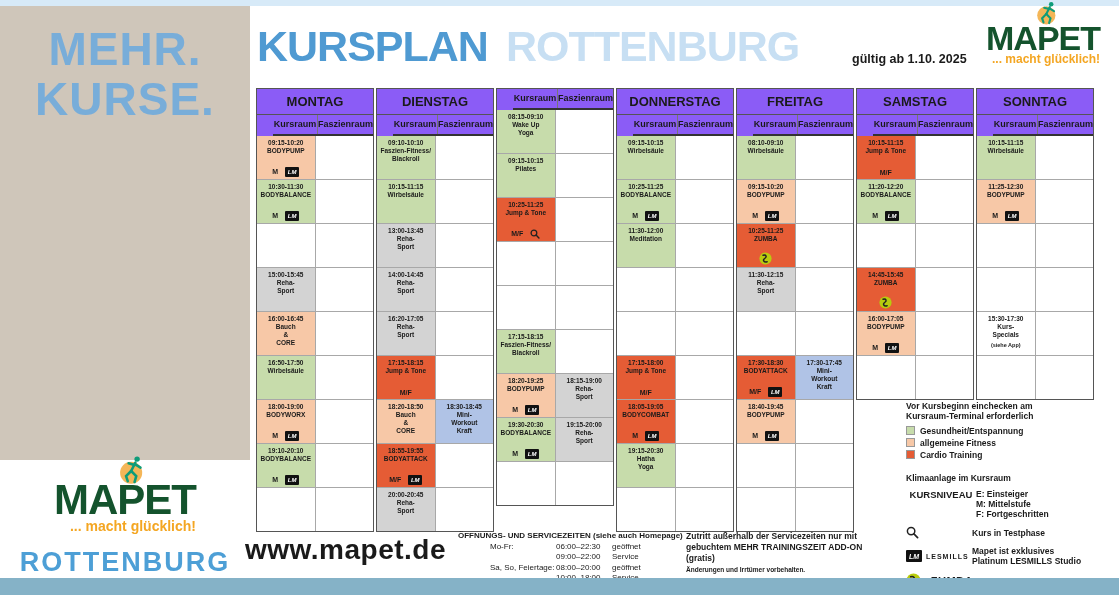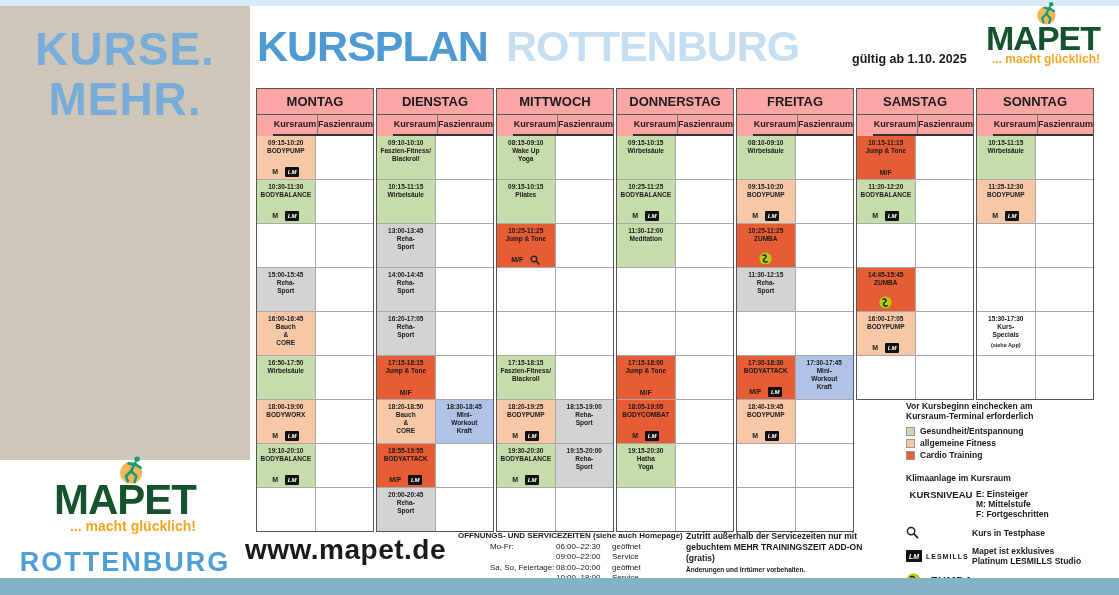--- a/index.html
+++ b/index.html
@@ -37,21 +37,21 @@
   .title-main{font-weight:800;font-size:43px;letter-spacing:-1px;color:#4f9ad2;}
   .title-sub{font-weight:800;font-size:43px;letter-spacing:-1px;color:#c7dff3;}
   .valid{position:absolute;left:852px;top:52px;font-weight:700;font-size:12.5px;}
   .logo-tr{position:absolute;left:972px;top:8px;width:142px;text-align:center;}
   .logo-tr .mapet-text{font-size:34px;line-height:32px;}
   .logo-tr .mapet-tagline{font-size:12px;}
   .logo-tr .runner{top:-8px;}
 
   
   .schedule{position:absolute;left:256px;top:88px;width:838px;display:flex;gap:2px;align-items:flex-start;}
-  .day-col{flex:1;border:1px solid #555;background:#fca5a5;}
+  .day-col{flex:1;border:1px solid #555;background:#8b5cf6;}
   .day-header{height:26px;line-height:26px;text-align:center;font-weight:700;font-size:13px;
               border-bottom:1px solid #555;}
   .subheader{display:flex;height:21px;border-bottom:2px solid #333;margin-left:16px;}
   .subcell{flex:1;text-align:center;font-weight:700;font-size:9px;line-height:19px;}
   .subcell:first-child{border-right:1px solid #777;}
   .slot-row{display:flex;border-bottom:1px solid #a8a8a8;}
   .slot-row:last-child{border-bottom:none;}
   .slot{flex:1;height:43px;position:relative;overflow:hidden;text-align:center;
         padding-top:3px;font-size:6.5px;line-height:8px;}
   .slot:first-child{border-right:1px solid #a8a8a8;}
@@ -69,21 +69,21 @@
           justify-content:center;align-items:center;gap:7px;}
   .level{font-weight:700;font-size:7px;}
   .lm-badge{display:inline-flex;align-items:center;justify-content:center;
             width:14px;height:10px;background:#111;color:#fff;font-weight:700;
             font-style:italic;font-size:6px;border-radius:1px;}
   .icn{display:inline-flex;}
 
   
   .legend{position:absolute;left:906px;top:401px;width:212px;font-size:8.5px;}
   .leg-title{font-weight:700;line-height:10px;margin-bottom:5px;}
-  .leg-cat{display:flex;align-items:flex-end;gap:5px;margin:2px 0;font-weight:700;}
+  .leg-cat{display:flex;align-items:flex-start;gap:5px;margin:2px 0;font-weight:700;}
   .sw{width:9px;height:9px;border:1px solid #999;flex:0 0 auto;}
   .leg-climate{font-weight:700;margin:13px 0 6px 0;}
   .leg-niveau{display:flex;margin-bottom:6px;}
   .leg-niveau .kn{font-weight:700;font-size:9.5px;width:70px;text-align:center;}
   .leg-niveau .lv div{font-weight:700;line-height:10px;}
   .leg-row{display:flex;align-items:center;margin-top:7px;}
   .leg-row .c1{width:66px;display:flex;align-items:center;gap:4px;font-weight:700;}
   .leg-row .c2{flex:1;font-weight:700;line-height:10px;}
   .lesmills-word{font-weight:700;font-size:7px;letter-spacing:1px;}
   .zumba-word{font-weight:800;font-style:italic;font-size:11px;letter-spacing:.5px;}
@@ -101,22 +101,22 @@
 </style>
 </head>
 <body>
 
 <div id="stage">
 
   <div class="top-strip"></div>
 
   <div class="photo"></div>
   <div class="hero">
+    <div>MEHR.</div>
     <div>KURSE.</div>
-    <div>MEHR.</div>
   </div>
   <div class="side-logo">
     <div class="mapet">
       <span class="runner icn">
         <svg width="34" height="34" viewBox="0 0 40 40">
           <circle cx="19" cy="22" r="13" fill="#f2a93b" opacity="0.85"></circle>
           <circle cx="26" cy="6" r="3.2" fill="#0f9c79"></circle>
           <g stroke="#0f9c79" stroke-width="3" stroke-linecap="round" fill="none">
             <path d="M24 10 L19 20"></path>
               <path d="M23.5 12 L30 16"></path>
@@ -324,21 +324,20 @@
         <div class="slot-row">
           <div class="slot c-reha">
             <div class="time">20:00-20:45</div>
             <div class="line">Reha-</div>
             <div class="line">Sport</div>
           </div>
           <div class="slot c-empty"></div>
         </div>
       </div>
       <div class="day-col">
-        <div class="day-header">MITTWOCH</div>
         <div class="subheader">
           <div class="subcell">Kursraum</div>
           <div class="subcell">Faszienraum</div>
         </div>
         <div class="slot-row">
           <div class="slot c-health">
             <div class="time">08:15-09:10</div>
             <div class="line">Wake Up</div>
             <div class="line">Yoga</div>
           </div>

